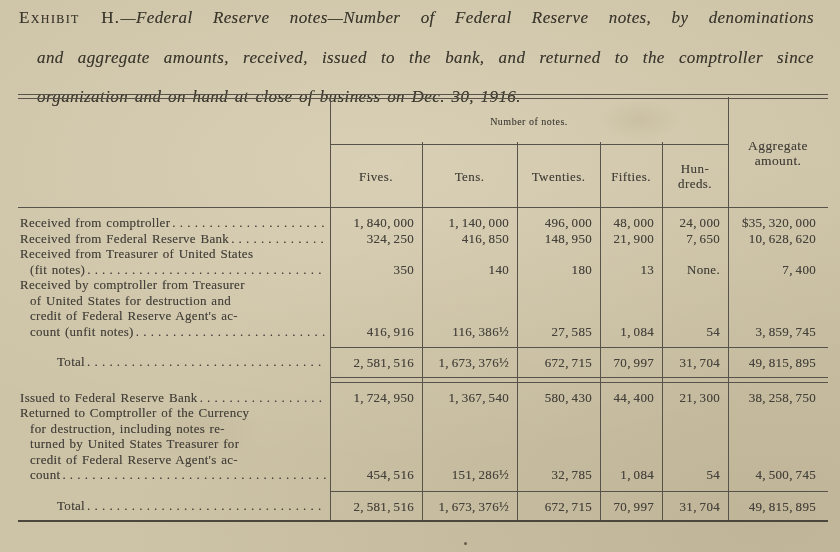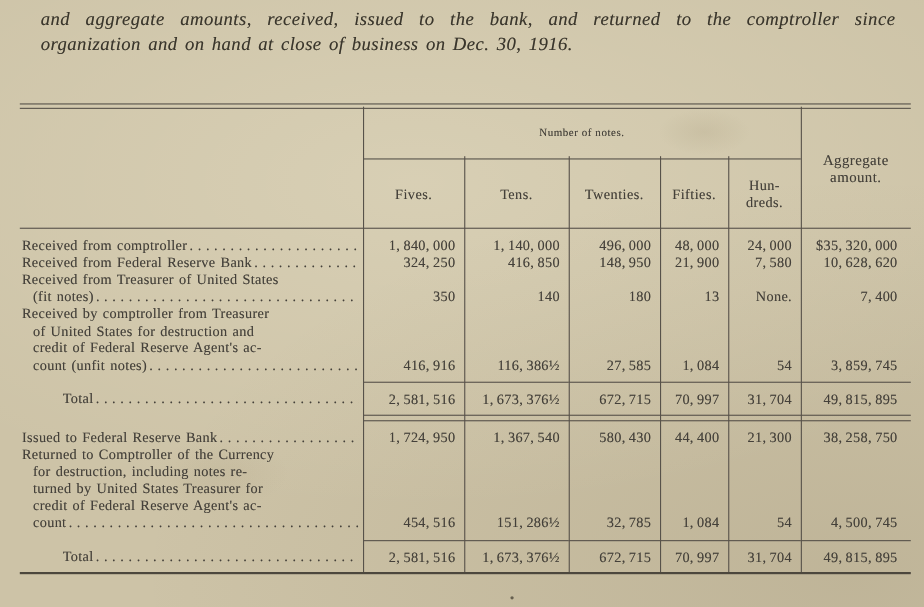--- a/index.html
+++ b/index.html
@@ -23,21 +23,21 @@
   }
   
   .title{
     position:absolute;left:19px;top:7px;width:795px;
     font-size:17px;line-height:21.5px;color:var(--ink-dark);
     letter-spacing:0.4px;word-spacing:2px;
     text-shadow:0 0 0.5px rgba(58,54,44,0.45);
   }
   .tl{white-space:normal;}
   .jl{text-align:justify;text-align-last:justify;}
-  .t-ind{padding-left:18px;}
+  .t-ind{padding-left:18px;margin-top:18px;}
   .it{font-style:italic;}
   .sc{font-variant:small-caps;font-style:normal;letter-spacing:1.4px;}
   
   .table{
     position:absolute;left:18px;top:94px;width:810px;
     font-size:13px;
     text-shadow:0 0 0.4px rgba(58,54,44,0.40);
   }
   .rule-d{height:3px;border-top:1px solid var(--line);border-bottom:1px solid var(--line);}
   .rule-s{height:1px;background:var(--line);}
@@ -78,20 +78,21 @@
   .vl.inner{top:48px;bottom:2px;}
   .speck{
     position:absolute;left:464px;top:542px;width:3px;height:3px;border-radius:50%;
     background:rgba(70,64,52,0.75);
   }
 </style>
 </head>
 <body>
 
 <div class="title">
+  <div class="tl jl"><span class="sc">Exhibit H.</span><span class="it">—Federal Reserve notes—Number of Federal Reserve notes, by denominations</span></div>
   <div class="tl jl t-ind it">and aggregate amounts, received, issued to the bank, and returned to the comptroller since</div>
   <div class="tl t-ind it">organization and on hand at close of business on Dec. 30, 1916.</div>
 </div>
 
 <div class="table">
   <div class="rule-d"></div>
   <div class="head">
     <div></div>
     <div>
       <div class="non">Number of notes.</div>
@@ -129,21 +130,21 @@
           <div class="lbl">
             <div class="lline">
               <span class="t">Received from Federal Reserve Bank</span>
               <span class="leader"></span>
             </div>
           </div>
           <div class="val">324, 250</div>
           <div class="val">416, 850</div>
           <div class="val">148, 950</div>
           <div class="val">21, 900</div>
-          <div class="val">7, 580</div>
+          <div class="val">7, 650</div>
           <div class="val agg">10, 628, 620</div>
         </div>
         <div class="row">
           <div class="lbl">
             <div class="lline">
               <span class="t">Received from Treasurer of United States</span>
             </div>
             <div class="lline ind">
               <span class="t">(fit notes)</span>
               <span class="leader"></span>

